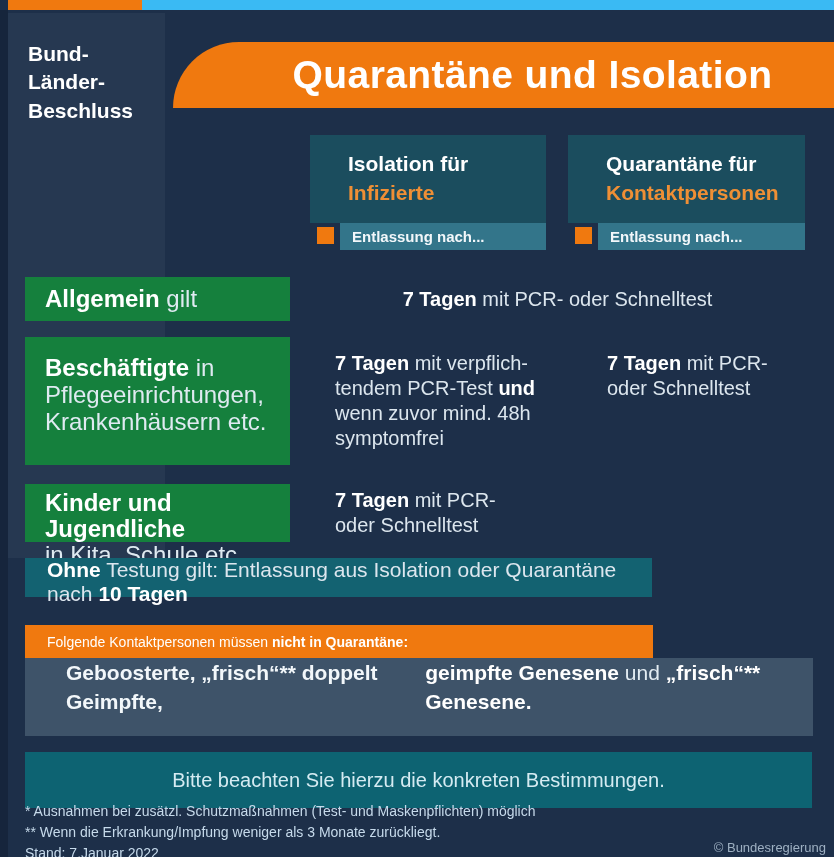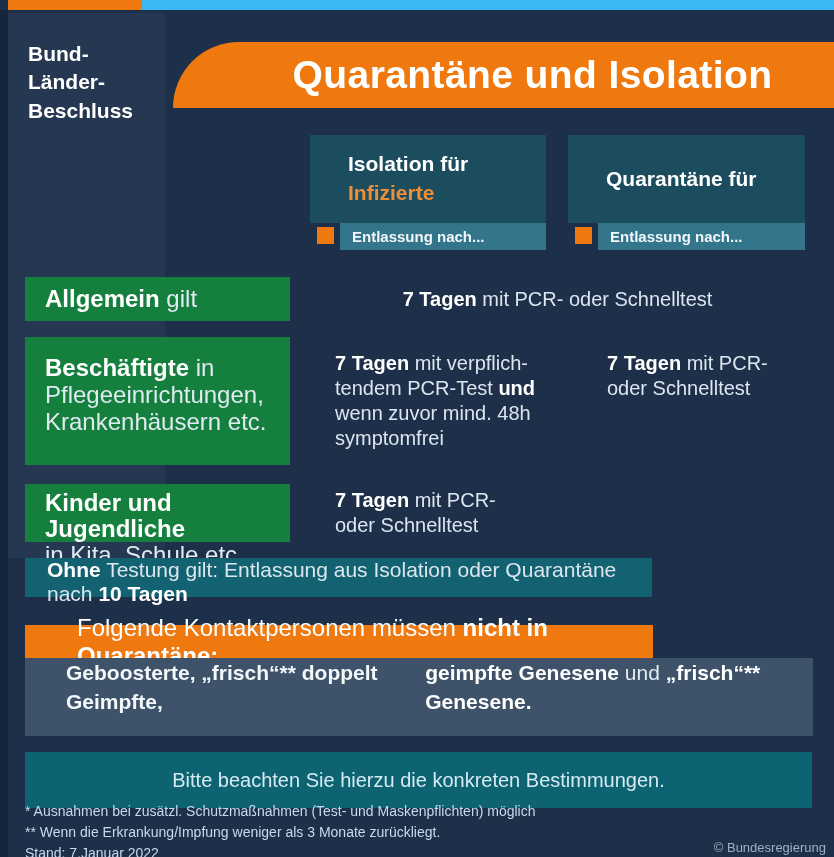--- a/index.html
+++ b/index.html
@@ -68,22 +68,22 @@
   .v-r3c2 { left:607px; top:488px; width:210px; }
 
   .ohne-band {
     left:25px; top:558px; width:627px; height:39px; background:#136271;
     display:flex; align-items:flex-start; padding-left:22px; box-sizing:border-box;
     font-size:21px; color:#DCE6EE;
   }
 
   .exempt-banner {
     left:25px; top:625px; width:628px; height:33px; background:#F0790F;
-    display:flex; align-items:center; padding-left:52px; box-sizing:border-box;
-    font-size:24px; color:#fff;
+    display:flex; align-items:center; padding-left:22px; box-sizing:border-box;
+    font-size:14px; color:#fff;
   }
   .exempt-box {
     left:25px; top:658px; width:788px; height:78px; background:#3E5369;
     display:flex; flex-direction:row; justify-content:center;
     padding-left:41px; box-sizing:border-box;
     font-size:21px; font-weight:bold; line-height:29px; color:#F2F7FA;
   }
   .exempt-box .reg { font-weight:normal; color:#E3ECF2; }
 
   .notice-band {
@@ -114,20 +114,21 @@
   <div class="abs title-band">
     <span class="title">Quarantäne und Isolation</span>
   </div>
 
   <div class="abs col-header col1">
     <div class="line1">Isolation für</div>
     <div class="line2">Infizierte</div>
   </div>
   <div class="abs col-header col2">
     <div class="line1">Quarantäne für</div>
+    <div class="line2">Kontaktpersonen</div>
   </div>
 
   <div class="abs sub-square sq1"></div>
   <div class="abs sub-bar bar1">
     <span>Entlassung nach...</span>
   </div>
   <div class="abs sub-square sq2"></div>
   <div class="abs sub-bar bar2">
     <span>Entlassung nach...</span>
   </div>

